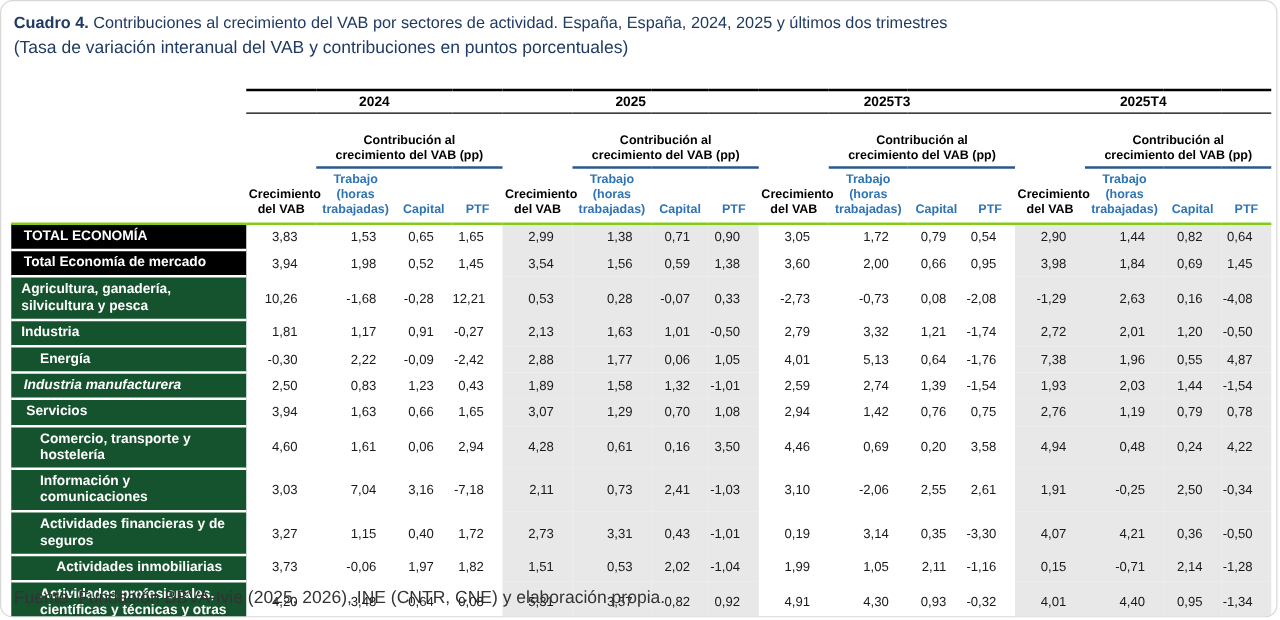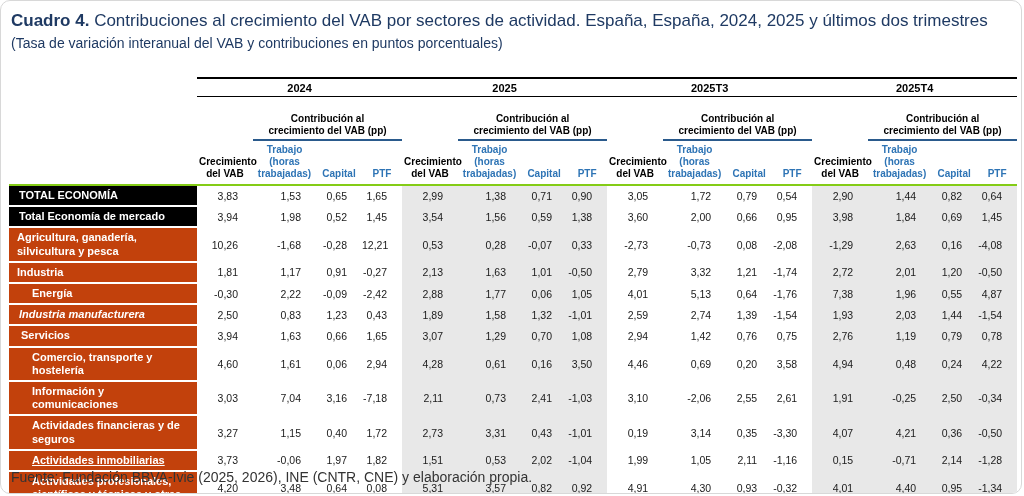--- a/index.html
+++ b/index.html
@@ -1,36 +1,36 @@
 <!DOCTYPE html>
 <html><head>
 <meta charset="utf-8">
 <style>
   html,body{margin:0;padding:0;background:#ffffff;font-family:"Liberation Sans",sans-serif;}
   .frame{position:relative;width:1022px;height:494px;border:1px solid #d8d8d8;border-radius:10px;background:#fff;box-sizing:border-box;overflow:hidden;}
-  .title{margin:7px 0 0 10px;font-size:17px;color:#1f3a63;line-height:1.5;}
+  .title{margin:7px 0 0 10px;font-size:13px;color:#1f3a63;line-height:1.5;}
   .title .t-label{font-weight:bold;}
   .subtitle{margin:0 0 0 10px;font-size:14px;color:#1f3a63;line-height:1.4;}
 
   table{border-collapse:collapse;table-layout:fixed;margin:24px 0 0 8px;width:1008px;}
   th,td{padding:0;box-sizing:border-box;}
 
   th.lblcol{background:#fff;}
   th.year{border-top:2px solid #000;border-bottom:1.5px solid #000;font-weight:bold;font-size:11px;color:#000;padding:3px 0 2px;text-align:center;}
   th.gcell{border:0;}
   th.contrib{border-bottom:2px solid #2a5a8c;font-weight:bold;font-size:10px;color:#000;line-height:1.2;padding:16px 10px 2px;text-align:center;margin-top:48px;}
   tr.chead th{border-bottom:2px solid #84cc16;font-size:10px;line-height:1.2;padding:3px 2px 4px;font-weight:bold;text-align:center;vertical-align:bottom;}
   tr.chead th.blue{color:#2e74b5;}
   tr.chead th.dark{color:#000;}
 
   td.num{text-align:right;padding:2px 15px 2px 0;font-size:10.5px;color:#1a1a1a;vertical-align:middle;}
   td.band{background:#e8e8e8;}
   td.lab{color:#fff;font-weight:bold;font-size:11px;line-height:1.2;padding:3px 4px;border-bottom:2px solid #fff;vertical-align:middle;margin-left:16px;}
   td.lab.total{background:#000000;}
-  td.lab.sector{background:#c2410c;}
+  td.lab.sector{background:#14532d;}
   tbody tr{height:20px;}
   tbody tr:last-child td{border-bottom:2px solid #000;}
 
   .footer{position:absolute;left:10px;bottom:8px;font-size:14px;color:#333;}
 </style>
 </head>
 <body>
 
 <div class="frame">
   <div class="title"><span class="t-label">Cuadro 4.</span><span> Contribuciones al crecimiento del VAB por sectores de actividad. España, España, 2024, 2025 y últimos dos trimestres</span></div>
@@ -280,21 +280,21 @@
           <td class="num">0,19</td>
           <td class="num">3,14</td>
           <td class="num">0,35</td>
           <td class="num">-3,30</td>
           <td class="num band">4,07</td>
           <td class="num band">4,21</td>
           <td class="num band">0,36</td>
           <td class="num band">-0,50</td>
         </tr>
         <tr>
-          <td class="lab sector" style="padding-left: 23px; text-decoration: underline;">Actividades inmobiliarias</td>
+          <td class="lab sector" style="padding-left: 36px;">Actividades inmobiliarias</td>
           <td class="num">3,73</td>
           <td class="num">-0,06</td>
           <td class="num">1,97</td>
           <td class="num">1,82</td>
           <td class="num band">1,51</td>
           <td class="num band">0,53</td>
           <td class="num band">2,02</td>
           <td class="num band">-1,04</td>
           <td class="num">1,99</td>
           <td class="num">1,05</td>

